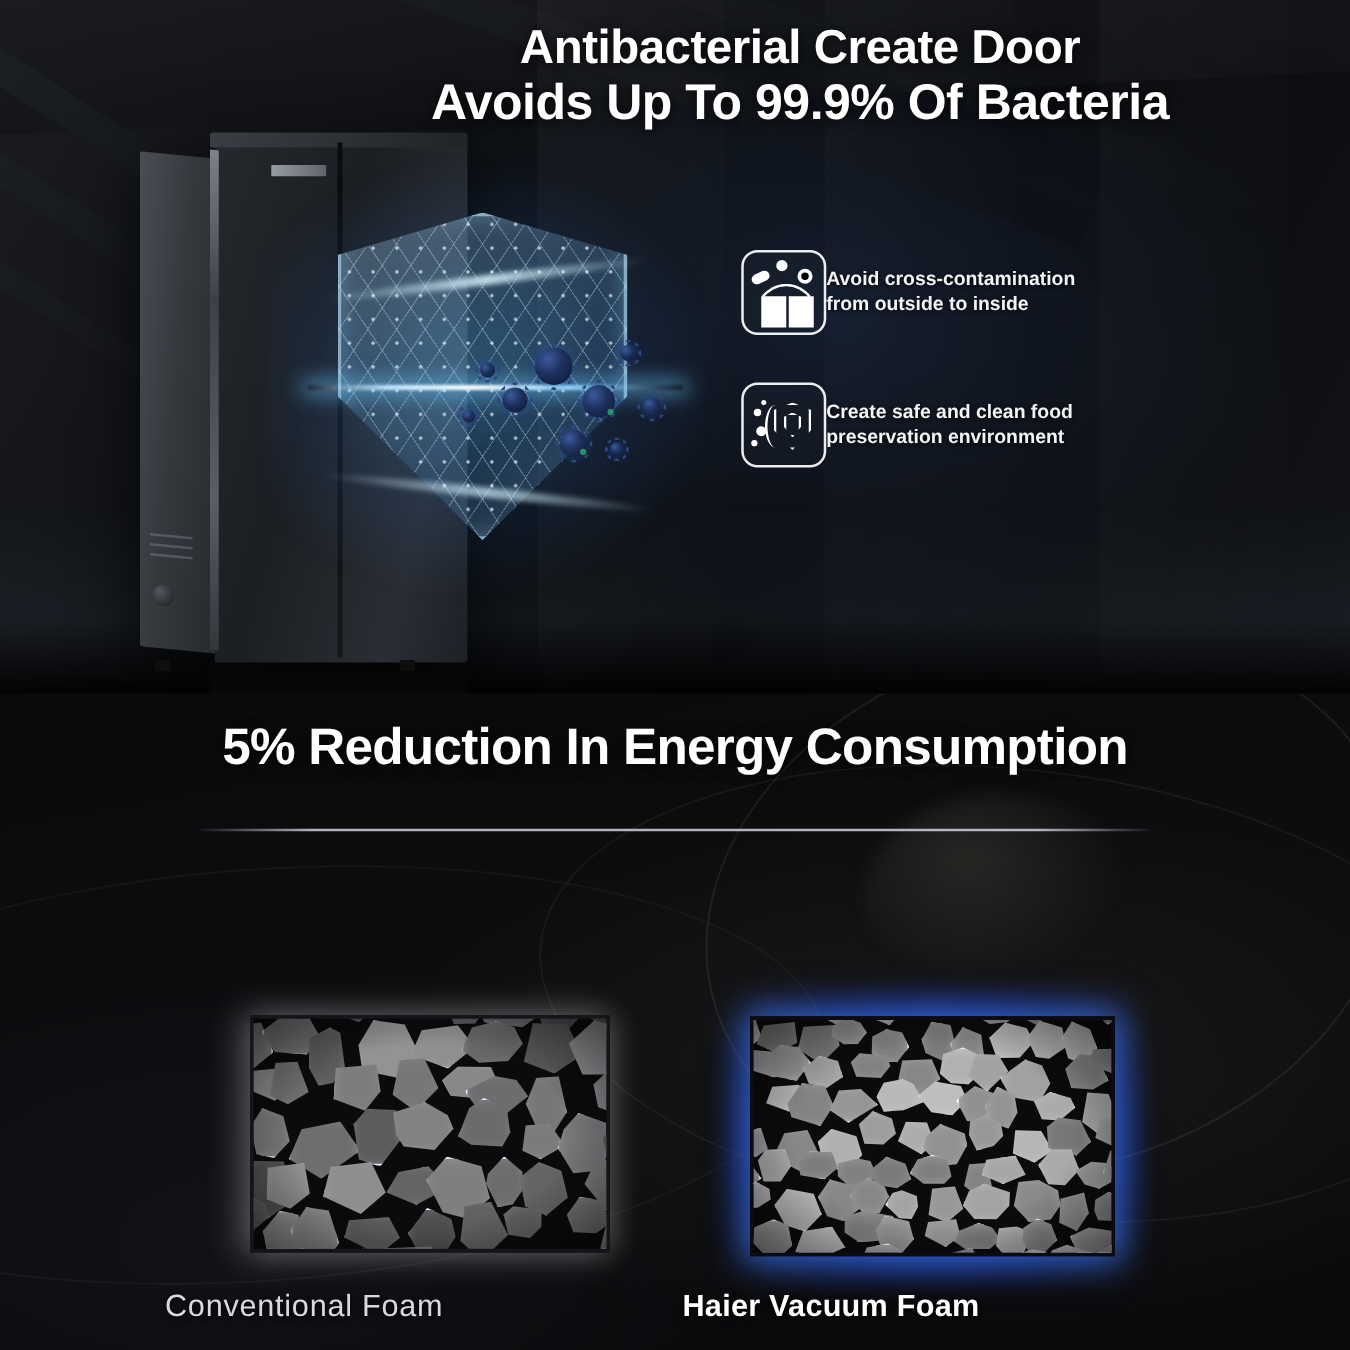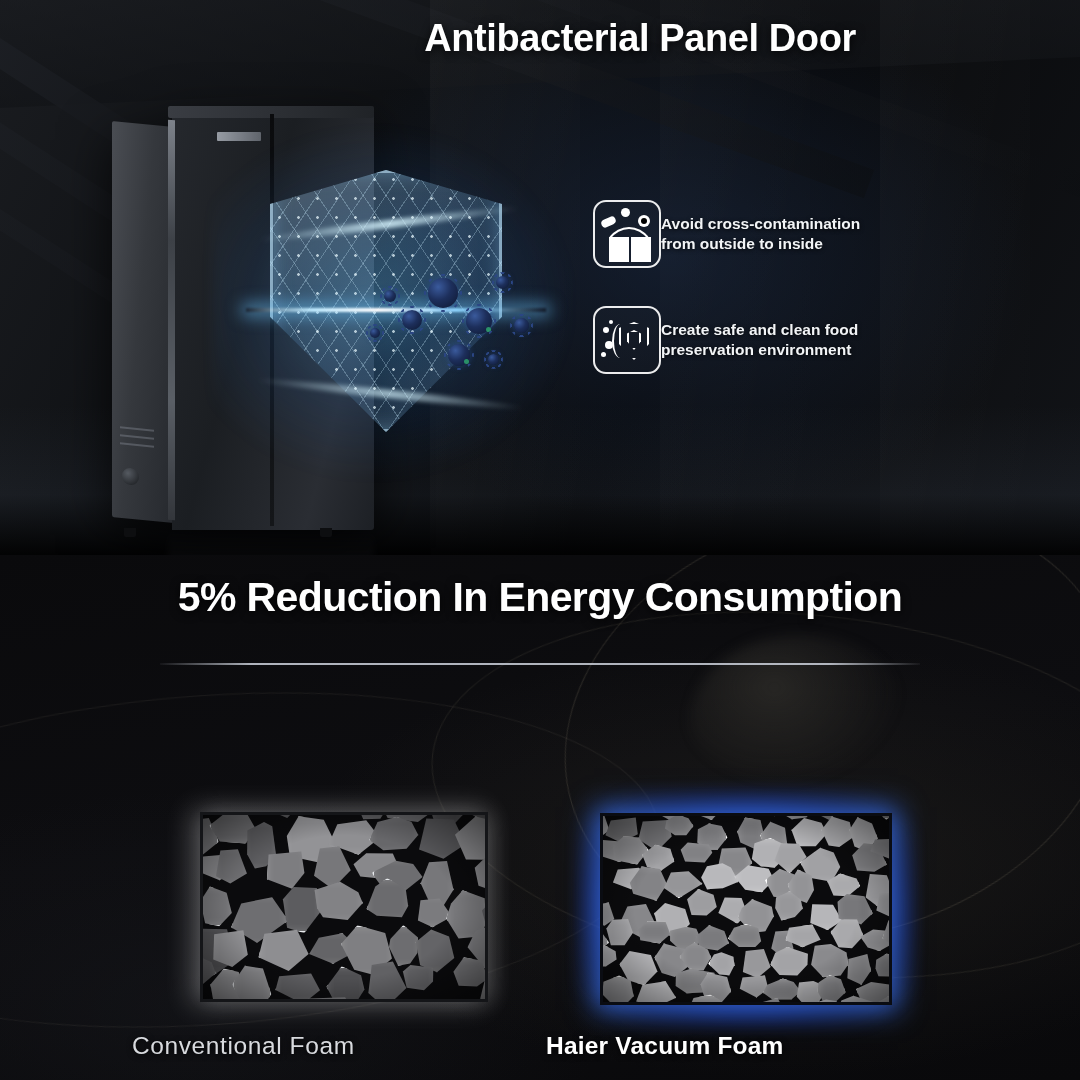--- a/index.html
+++ b/index.html
@@ -261,21 +261,22 @@
     <div class="germ" style="left:150px; top:152px; width:20px; height:20px;"></div>
     <div class="germ tint" style="left:196px; top:186px; width:22px; height:22px;"></div>
     <div class="germ" style="left:244px; top:118px; width:13px; height:13px;"></div>
     <div class="germ" style="left:262px; top:160px; width:15px; height:15px;"></div>
     <div class="germ" style="left:132px; top:132px; width:12px; height:12px;"></div>
     <div class="germ" style="left:118px; top:170px; width:10px; height:10px;"></div>
     <div class="germ" style="left:236px; top:196px; width:11px; height:11px;"></div>
   </div>
 
   <h1 id="headline-antibacterial">
-    <div class="l1">Antibacterial Panel Door</div>
+    <div class="l1">Antibacterial Create Door</div>
+    <div class="l2">Avoids Up To 99.9% Of Bacteria</div>
   </h1>
 
   <div class="feature-row" id="feature-row-1">
     <div class="icon-box">
       <div class="ic1-g b"></div>
       <div class="ic1-g a"></div>
       <div class="ic1-g c"></div>
       <div class="ic1-arc"></div>
       <div class="ic1-door d1"></div>
       <div class="ic1-door d2"></div>

